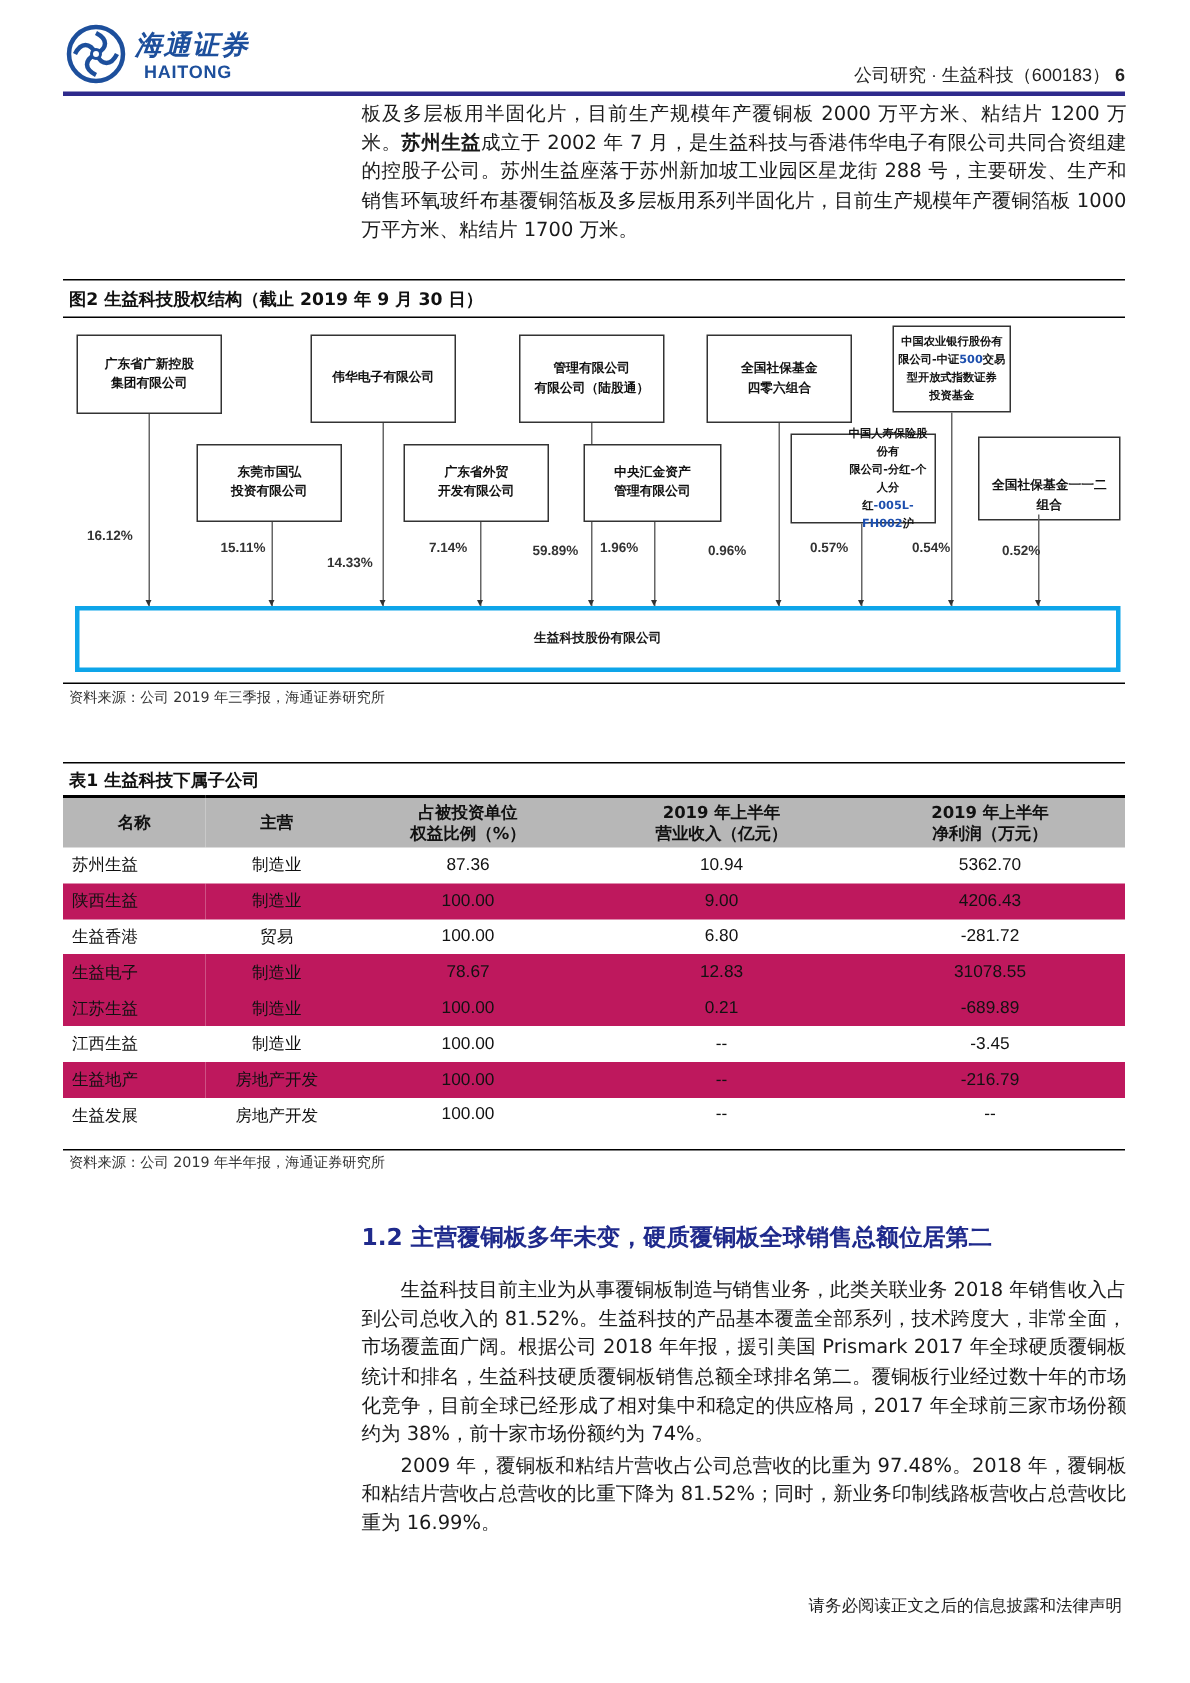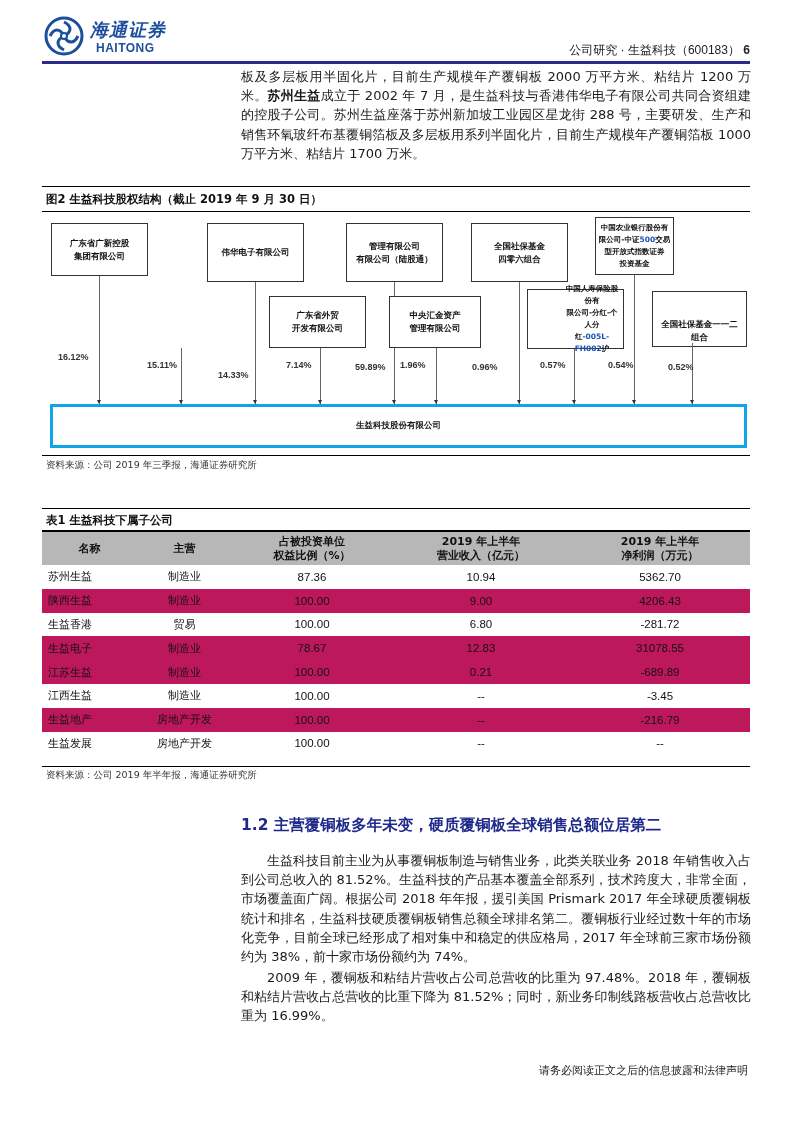--- a/index.html
+++ b/index.html
@@ -124,20 +124,26 @@
       <div>中国农业银行股份有</div>
       <div><span>限公司-中证</span><span class="blue">500</span><span>交易</span></div>
       <div>型开放式指数证券</div>
       <div>投资基金</div>
     </div>
   </div>
   <div class="vline" style="left:592px; top:64px; height:129px;"></div>
   <div class="arrow" style="left:590px; top:189px;"></div>
   <div class="pct" style="left:566px; top:149px;">0.54%</div>
 
+  <div class="box" style="left:89px; top:85px; width:97px; height:52px;">
+    <div>
+        <div>东莞市国弘</div>
+        <div>投资有限公司</div>
+      </div>
+  </div>
   <div class="vline" style="left:139px; top:137px; height:56px;"></div>
   <div class="arrow" style="left:137px; top:189px;"></div>
   <div class="pct" style="left:105px; top:149px;">15.11%</div>
 
   <div class="box" style="left:227px; top:85px; width:97px; height:52px;">
     <div>
         <div>广东省外贸</div>
         <div>开发有限公司</div>
       </div>
   </div>

